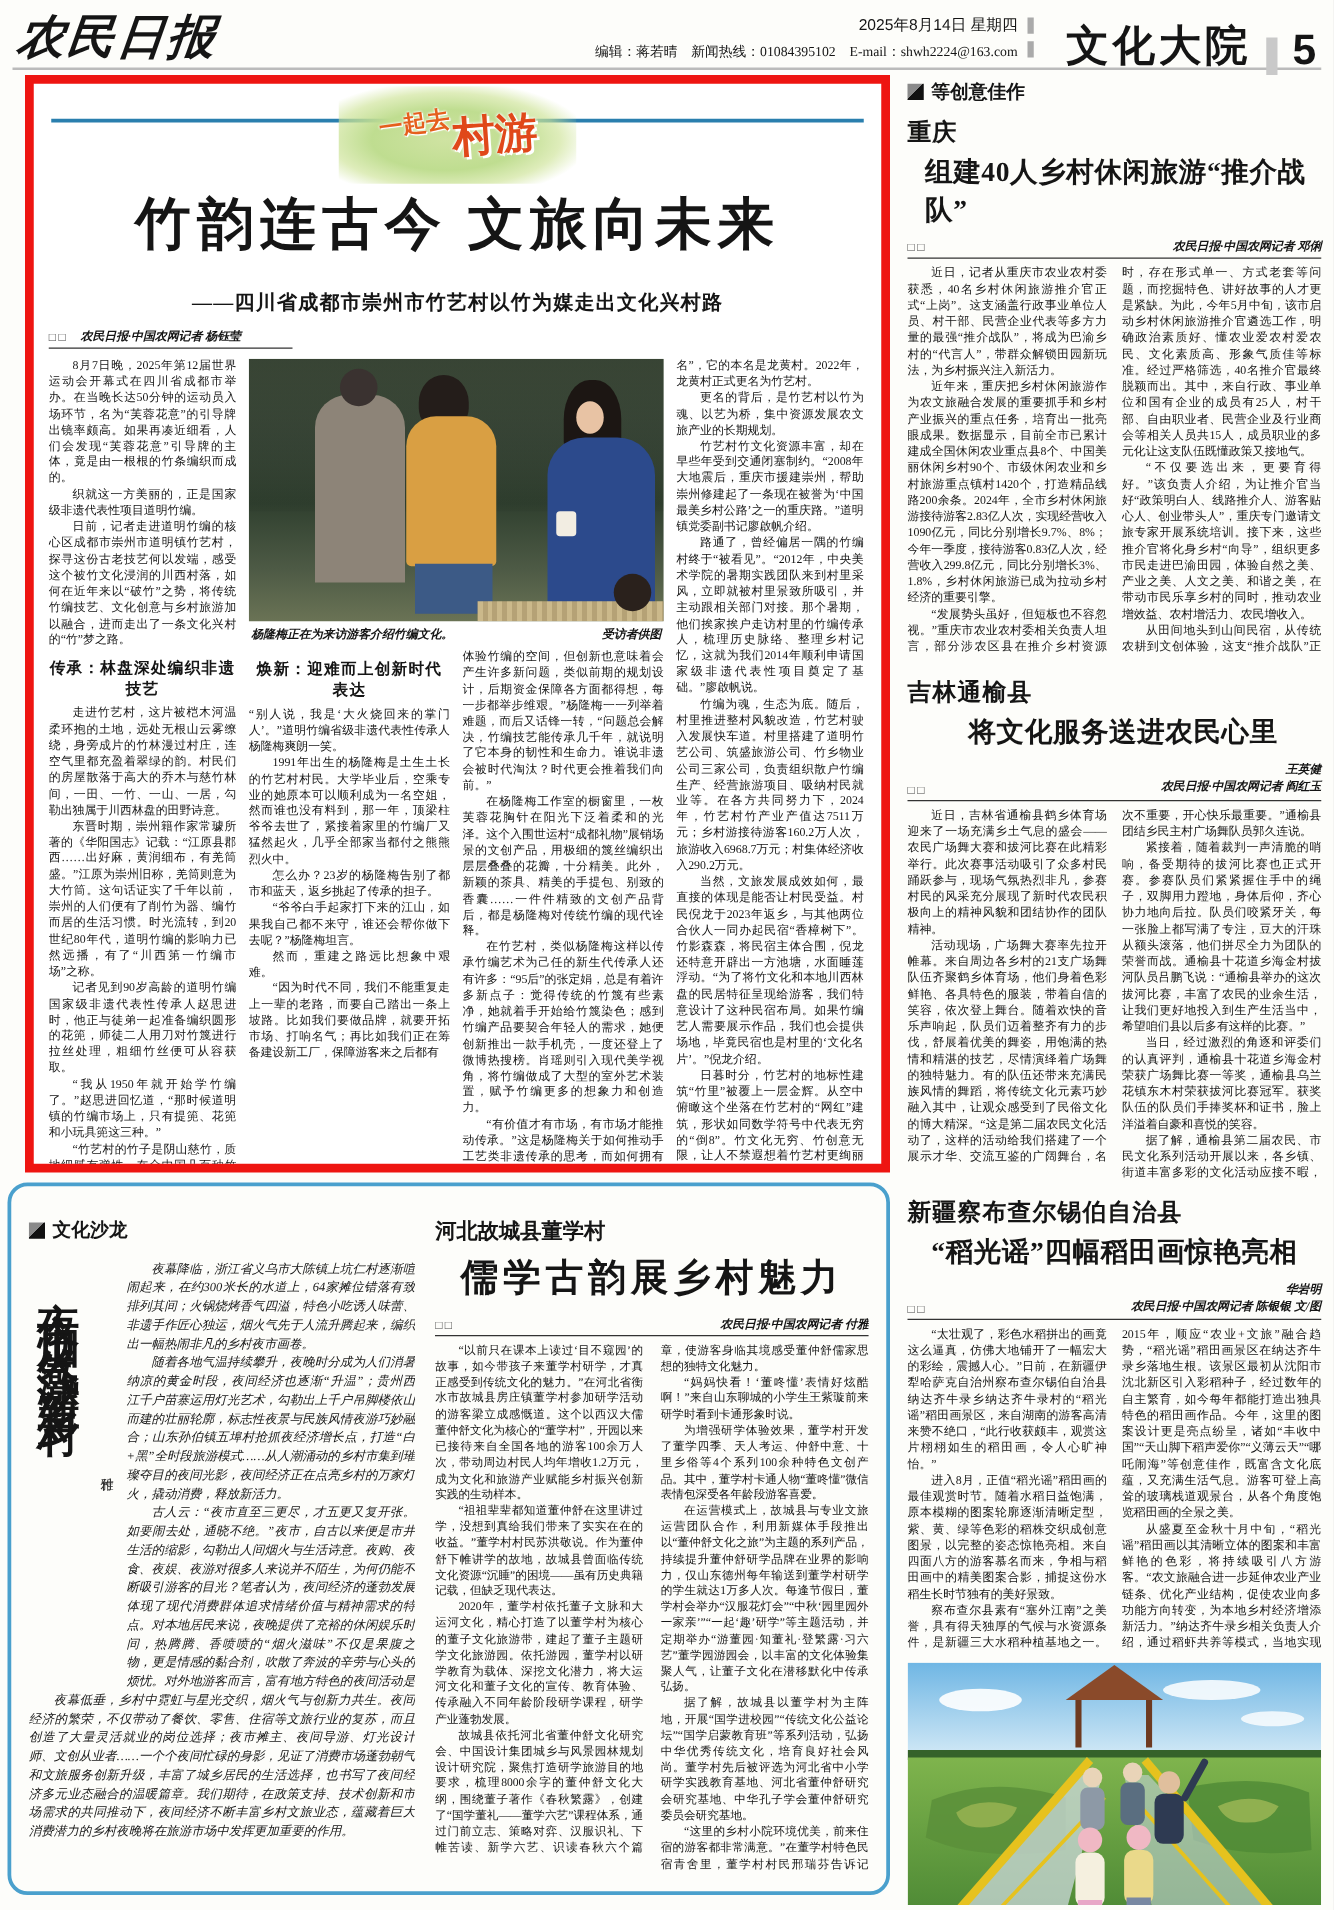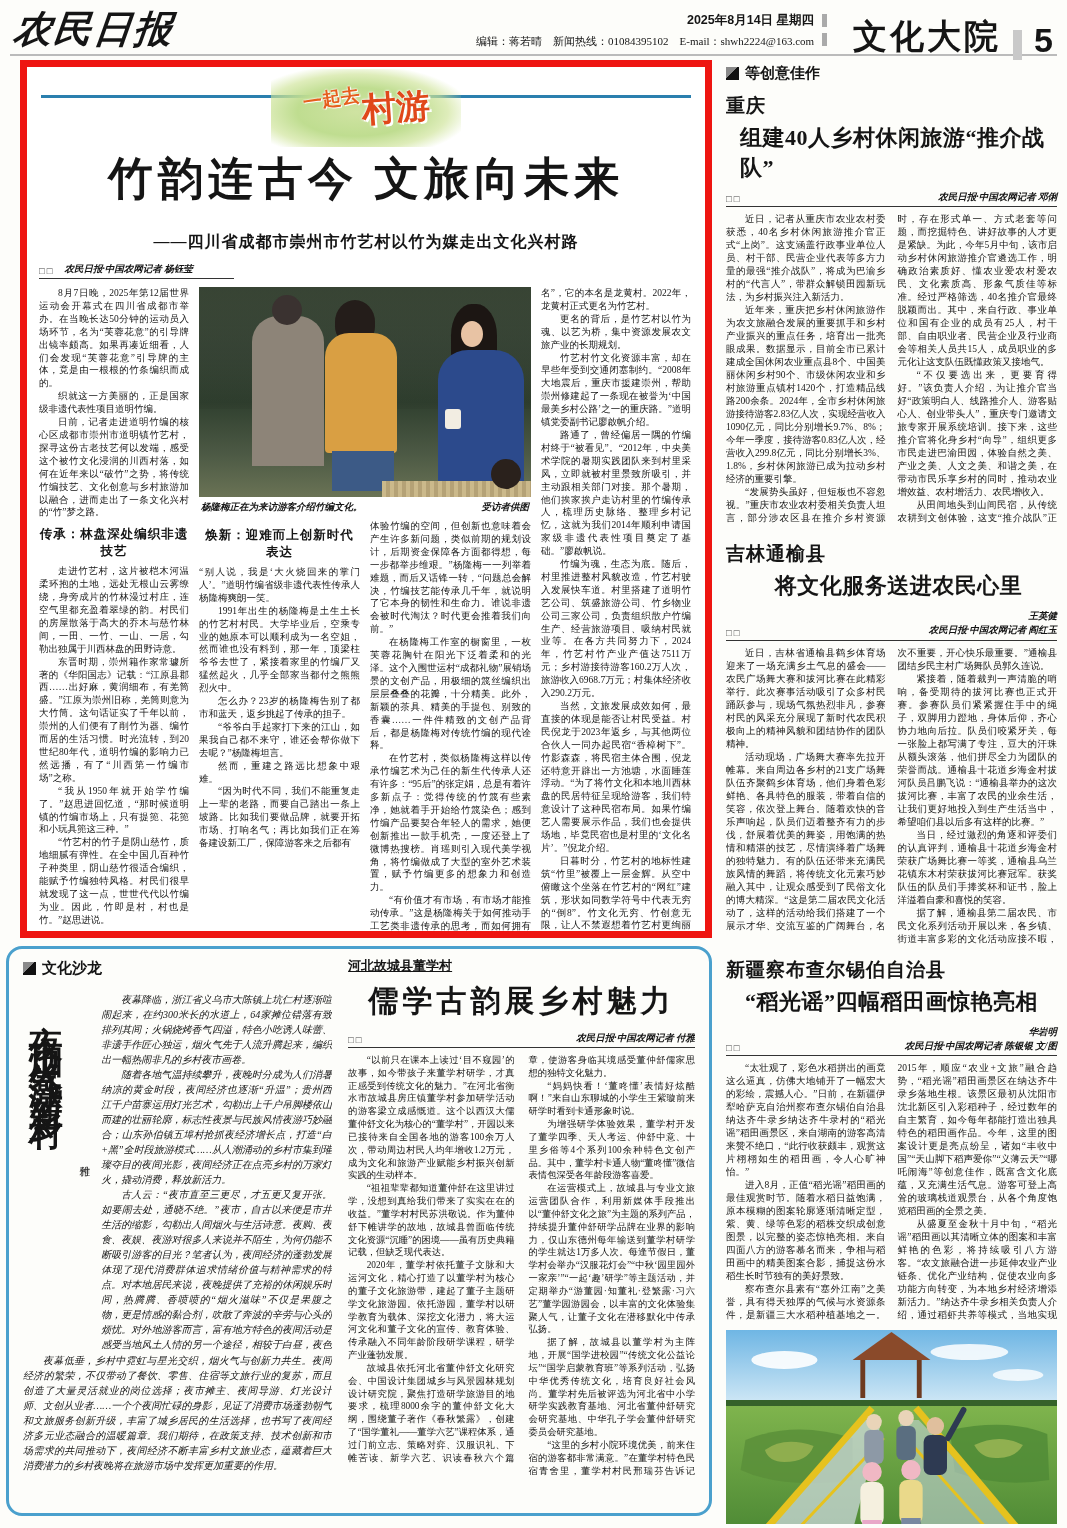--- a/index.html
+++ b/index.html
@@ -7,21 +7,21 @@
   .page {
     width:1067px; height:1528px; margin:0 auto; background:#fdfdfa;
     font-family:"Liberation Serif", serif; color:#151515; position:relative; overflow:hidden;
   }
   
   .masthead { display:flex; align-items:flex-start; padding:8px 14px 0 14px; height:52px; }
   .np-logo { font-family:"DejaVu Serif", serif; font-size:38px; font-weight:bold; font-style:italic;
     transform:skewX(-6deg); letter-spacing:2px; line-height:1.1; }
   .head-mid { margin-left:auto; margin-right:26px; text-align:right; padding-top:4px; }
   .head-row { display:flex; justify-content:flex-end; align-items:center; gap:8px; }
-  .date-line { font-size:12.5px; font-weight:bold; font-family:"Liberation Sans", sans-serif; }
+  .date-line { font-size:12.5px; font-weight:normal; font-family:"Liberation Sans", sans-serif; }
   .editor-line { font-size:11px; margin-top:5px; }
   .vbar { display:inline-block; width:5px; height:13px; background:#aaa; }
   .head-right { display:flex; align-items:flex-end; gap:12px; padding-top:6px; }
   .section-title { font-family:"Liberation Sans", sans-serif; font-weight:900; font-size:34px; letter-spacing:3px; }
   .pgbar { width:9px; height:30px; background:#c9c9c9; }
   .page-num { font-family:"Liberation Sans", sans-serif; font-weight:900; font-size:34px; }
   .head-rule { height:2px; background:#bbb; margin:2px 10px 0 10px; }
 
   
   .content { display:flex; gap:8px; padding:4px 6px 0 6px; }
@@ -84,32 +84,32 @@
   .byline2 { display:flex; justify-content:space-between; align-items:flex-end; font-size:9.5px;
     border-bottom:1px solid #333; padding-bottom:2px; margin-bottom:6px; }
   .byline2 .byl-text { font-style:italic; font-weight:bold; }
   .byl-stack { text-align:right; font-style:italic; font-weight:bold; line-height:1.5; }
   .news-body { column-count:2; column-gap:12px; font-size:9.5px; line-height:1.37; text-align:justify; overflow:hidden; }
   .news-body p { text-indent:2em; margin:0; }
   .rice-photo { height:238px; margin-top:6px; position:relative; overflow:hidden; }
 
   
   .blue-frame { border:3px solid #4aa0cd; border-radius:16px; height:570px; margin-top:8px;
-    padding:8px 14px 10px 14px; overflow:hidden; display:flex; gap:16px; background:#fdfdfa; }
+    padding:24px 14px 10px 14px; overflow:hidden; display:flex; gap:16px; background:#fdfdfa; }
   .salon { width:46%; display:flex; flex-direction:column; overflow:hidden; }
   .salon-flex { display:flex; gap:10px; flex:1; overflow:hidden; }
   .v-title { writing-mode:vertical-rl; text-orientation:upright; font-size:34px; font-weight:bold;
     letter-spacing:10px; line-height:1.3; height:430px; margin-top:10px; }
   .v-author { writing-mode:vertical-rl; text-orientation:upright; font-size:10.5px; margin-top:170px; color:#333; }
   .salon-body { flex:1; font-size:10px; font-style:italic; line-height:1.5; text-align:justify; overflow:hidden; padding-top:4px; }
   .salon-body p, .salon-wide p { text-indent:2em; margin:0; }
   .salon-wide { font-size:10px; font-style:italic; line-height:1.5; text-align:justify; overflow:hidden; height:150px; }
 
   .dong { flex:1; overflow:hidden; }
-  .dong-loc { font-family:"Liberation Sans", sans-serif; font-weight:bold; font-size:13px;text-decoration:underline; }
+  .dong-loc { font-family:"Liberation Sans", sans-serif; font-weight:bold; font-size:17px; }
   .dong-title { text-align:center; font-size:30px; font-weight:bold; letter-spacing:4px; margin:6px 0 10px 0; }
   .dong-byline { display:flex; justify-content:space-between; align-items:flex-end; font-size:9.5px;
     border-bottom:1px solid #333; padding-bottom:2px; margin-bottom:6px; }
   .dong-body { column-count:2; column-gap:14px; font-size:9.3px; line-height:1.38; text-align:justify;
     overflow:hidden; height:432px; }
   .dong-body p { text-indent:2em; margin:0; }
 </style>
 </head>
 <body>
 
@@ -159,20 +159,21 @@
           <div class="acol">
             <div>
                 <p>8月7日晚，2025年第12届世界运动会开幕式在四川省成都市举办。在当晚长达50分钟的运动员入场环节，名为“芙蓉花意”的引导牌出镜率颇高。如果再凑近细看，人们会发现“芙蓉花意”引导牌的主体，竟是由一根根的竹条编织而成的。</p>
                 <p>织就这一方美丽的，正是国家级非遗代表性项目道明竹编。</p>
                 <p>日前，记者走进道明竹编的核心区成都市崇州市道明镇竹艺村，探寻这份古老技艺何以发端，感受这个被竹文化浸润的川西村落，如何在近年来以“破竹”之势，将传统竹编技艺、文化创意与乡村旅游加以融合，进而走出了一条文化兴村的“竹”梦之路。</p>
               </div>
             <div class="sec-head">传承：林盘深处编织非遗技艺</div>
             <div>
                 <p>走进竹艺村，这片被桤木河温柔环抱的土地，远处无根山云雾缭绕，身旁成片的竹林漫过村庄，连空气里都充盈着翠绿的韵。村民们的房屋散落于高大的乔木与慈竹林间，一田、一竹、一山、一居，勾勒出独属于川西林盘的田野诗意。</p>
                 <p>东晋时期，崇州籍作家常璩所著的《华阳国志》记载：“江原县郡西……出好麻，黄润细布，有羌筒盛。”江原为崇州旧称，羌筒则意为大竹筒。这句话证实了千年以前，崇州的人们便有了削竹为器、编竹而居的生活习惯。时光流转，到20世纪80年代，道明竹编的影响力已然远播，有了“川西第一竹编市场”之称。</p>
+                <p>记者见到90岁高龄的道明竹编国家级非遗代表性传承人赵思进时，他正与徒弟一起准备编织圆形的花篼，师徒二人用刀对竹篾进行拉丝处理，粗细竹丝便可从容获取。</p>
                 <p>“我从1950年就开始学竹编了。”赵思进回忆道，“那时候道明镇的竹编市场上，只有提篼、花篼和小玩具篼这三种。”</p>
                 <p>“竹艺村的竹子是阴山慈竹，质地细腻有弹性。在全中国几百种竹子种类里，阴山慈竹很适合编织，能赋予竹编独特风格。村民们很早就发现了这一点，世世代代以竹编为业。因此，竹即是村，村也是竹。”赵思进说。</p>
               </div>
           </div>
 
           <div class="amid">
             <div class="main-photo">
               <div class="ph ph-wall"></div>
               <div class="ph ph-man"></div>
               <div class="ph ph-man-head"></div>

